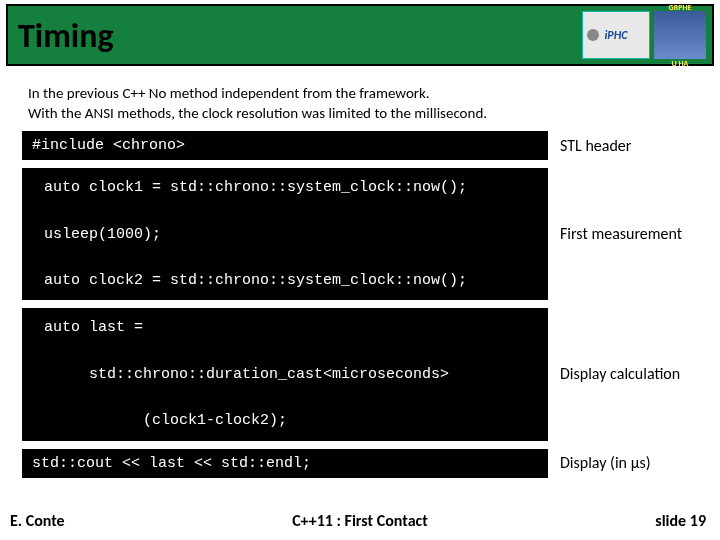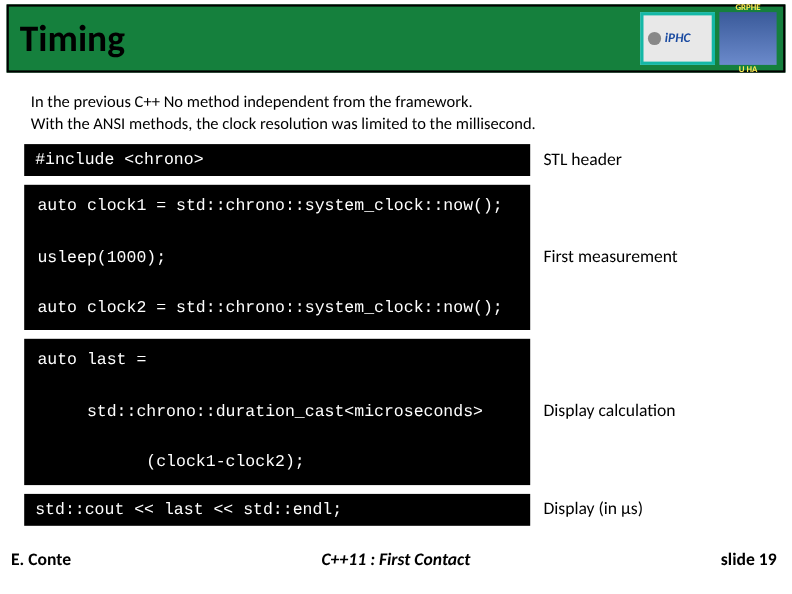--- a/index.html
+++ b/index.html
@@ -28,21 +28,21 @@
   }
   .logos {
     display: flex;
     align-items: center;
     gap: 4px;
   }
   .logo1 {
     width: 68px;
     height: 48px;
     background: #e8e8e8;
-    border: 3px solid #14b8a6;
+    border: 1px solid #14b8a6;
     display: flex;
     align-items: center;
     justify-content: center;
     font-size: 12px;
     font-weight: 700;
     font-style: italic;
     color: #1a4aa0;
     position: relative;
   }
   .logo1::before {
@@ -79,46 +79,46 @@
     align-items: center;
     margin: 8px 12px 0 22px;
     gap: 12px;
   }
   .codebox {
     background: #000;
     color: #fff;
     font-family: "Courier New", monospace;
     font-size: 15px;
     padding: 6px 10px;
-    width: 460px;
+    width: 526px;
     white-space: pre;
   }
   .codebox.multi {
-    padding: 8px 12px;
+    padding: 8px 22px;
     line-height: 1.55;
   }
   .label {
     font-size: 16px;
     color: #000;
     line-height: 1.25;
     text-align: right;
   }
   .footer {
     position: absolute;
-    bottom: 21px;
+    bottom: 10px;
     left: 0;
     width: 100%;
     display: flex;
     justify-content: space-between;
     align-items: flex-start;
     padding: 0 14px 0 10px;
     font-size: 16px;
   }
   .footer .author { font-weight: 700; }
-  .footer .mid { font-weight: 700; font-style: italic; }
+  .footer .mid { font-weight: 700; }
   .footer .slide { font-weight: 700; }
 </style>
 </head>
 <body>
 
 <div class="header">
   <div class="title">Timing</div>
   <div class="logos">
     <div class="logo1">
       <span>iPHC</span>

